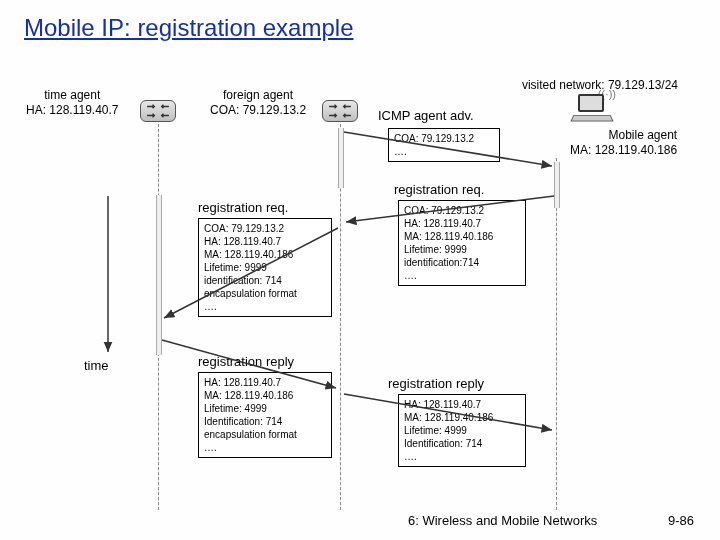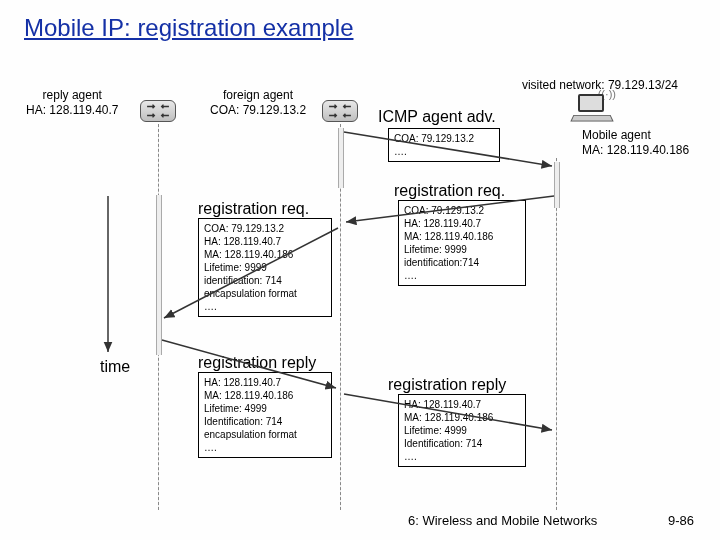--- a/index.html
+++ b/index.html
@@ -23,21 +23,21 @@
   .label {
     position: absolute;
     font-size: 12px;
     color: #000;
     line-height: 1.25;
     text-align: center;
     white-space: nowrap;
   }
   .msg-label {
     position: absolute;
-    font-size: 16px;
+    font-size: 13px;
     color: #000;
     white-space: nowrap;
   }
   .databox {
     position: absolute;
     background: #fff;
     border: 1px solid #000;
     font-family: Arial, Helvetica, sans-serif;
     font-size: 10px;
     line-height: 1.3;
@@ -105,21 +105,21 @@
   }
 </style>
 </head>
 <body>
 
 <h1 class="title">Mobile IP: registration example</h1>
 
 <div class="label" style="right:42px; top:78px; font-size:12px;">visited network: 79.129.13/24</div>
 
 <div class="label" style="left:26px; top:88px;">
-  <span>reply agent</span><br>
+  <span>time agent</span><br>
   <span>HA: 128.119.40.7</span>
 </div>
 <div class="router" style="left:140px; top:100px;">
   <svg viewBox="0 0 36 22">
       <g stroke="#333" stroke-width="1.5" fill="none">
         <path d="M6 6 L14 6 M12 4 L14 6 L12 8"></path>
         <path d="M30 6 L22 6 M24 4 L22 6 L24 8"></path>
         <path d="M6 16 L14 16 M12 14 L14 16 L12 18"></path>
         <path d="M30 16 L22 16 M24 14 L22 16 L24 18"></path>
       </g>
@@ -139,21 +139,21 @@
         <path d="M30 16 L22 16 M24 14 L22 16 L24 18"></path>
       </g>
     </svg>
 </div>
 
 <div class="laptop" style="left:570px; top:94px;">
   <div class="signal">((·))</div>
   <div class="screen"></div>
   <div class="keys"></div>
 </div>
-<div class="label" style="left:582px; top:128px; text-align:left;">
+<div class="label" style="left:570px; top:128px; text-align:right;">
   <span>Mobile agent</span><br>
   <span>MA: 128.119.40.186</span>
 </div>
 
 <div class="lifeline dashed" style="left:158px; top:124px; height:386px;"></div>
 <div class="lifeline dashed" style="left:340px; top:124px; height:386px;"></div>
 <div class="lifeline dashed" style="left:556px; top:158px; height:352px;"></div>
 
 <div class="lifeline" style="left:156px; top:195px; height:160px;"></div>
 <div class="lifeline" style="left:338px; top:128px; height:60px;"></div>
@@ -179,21 +179,21 @@
 <div class="databox" style="left:198px; top:218px; width:134px;" id="reqLeftBox">
     <div>COA: 79.129.13.2</div>
     <div>HA: 128.119.40.7</div>
     <div>MA: 128.119.40.186</div>
     <div>Lifetime: 9999</div>
     <div>identification: 714</div>
     <div>encapsulation format</div>
     <div>….</div>
   </div>
 
-<div class="msg-label" style="left:100px; top:358px;">time</div>
+<div class="msg-label" style="left:84px; top:358px;">time</div>
 
 <div class="msg-label" style="left:198px; top:354px;">registration reply</div>
 <div class="databox" style="left:198px; top:372px; width:134px;" id="replyLeftBox">
     <div>HA: 128.119.40.7</div>
     <div>MA: 128.119.40.186</div>
     <div>Lifetime: 4999</div>
     <div>Identification: 714</div>
     <div>encapsulation format</div>
     <div>….</div>
   </div>

